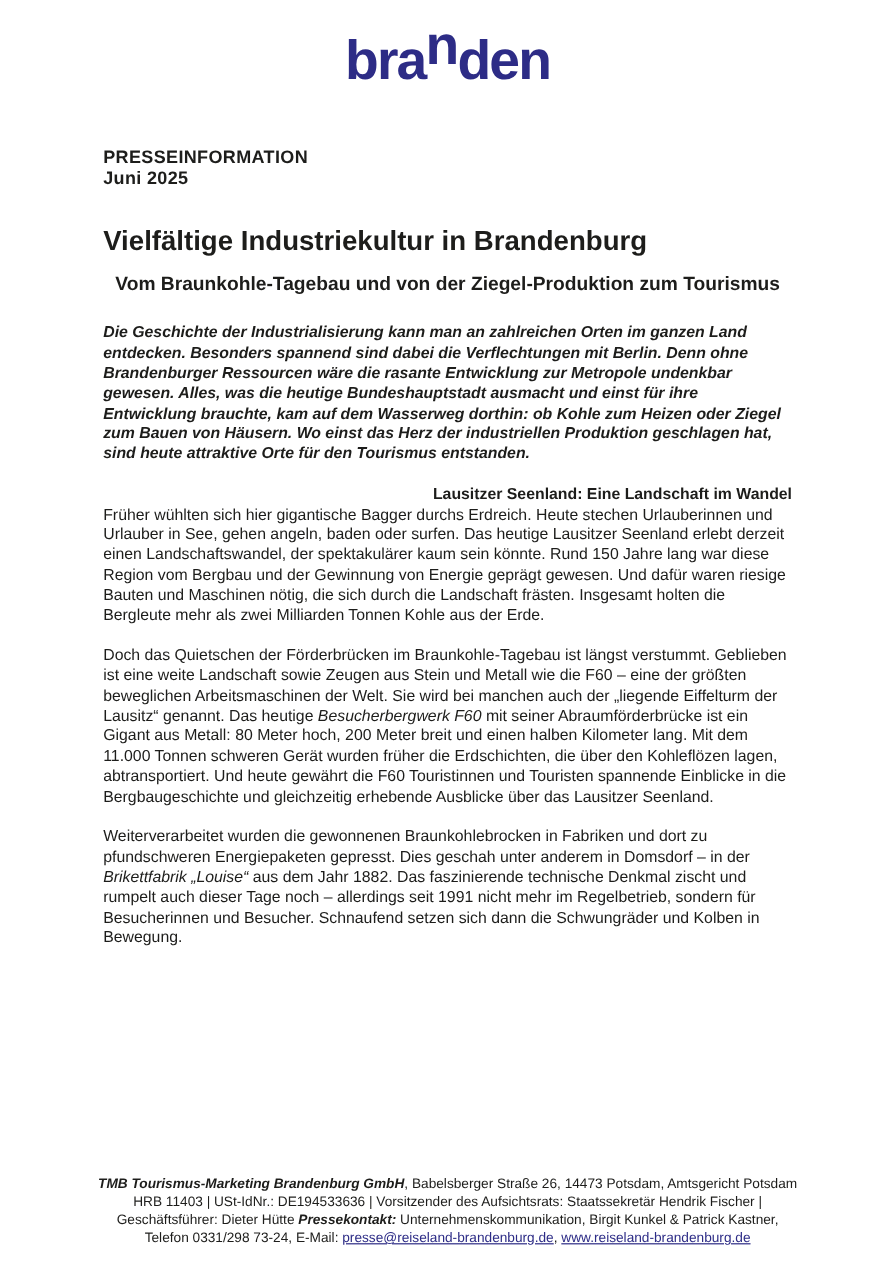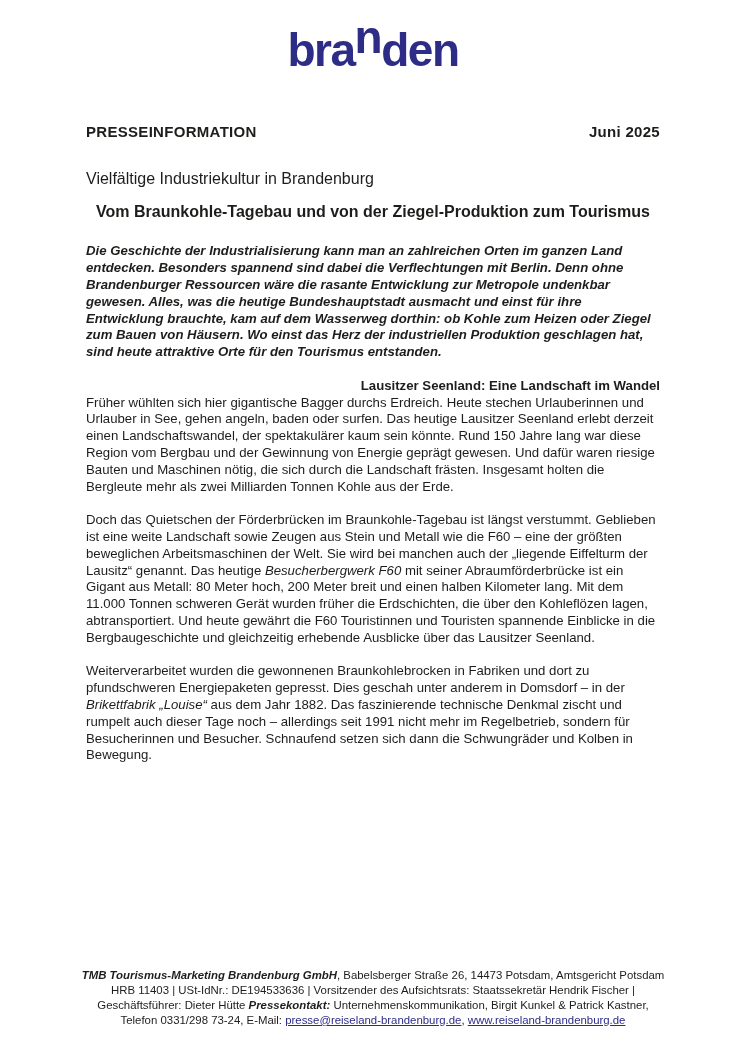--- a/index.html
+++ b/index.html
@@ -31,37 +31,38 @@
 
   
   .header-row {
     display: flex;
     justify-content: space-between;
     align-items: baseline;
     margin-top: 52px;
     font-size: 15px;
     font-weight: 700;
     letter-spacing: 0.3px;
+    flex-direction: column;
   }
 
-  .doc-title { margin: 30px 0 12px; font-size: 16px; font-weight: 400; }
+  .doc-title { margin: 30px 0 12px; font-size: 23px; font-weight: 700; }
   .doc-subtitle { margin: 15px 0 0; font-size: 16px; font-weight: 700; text-align: center; }
 
   
   .article-body { margin-top: 22px; font-size: 13.2px; line-height: 16.8px; }
   .article-body p.para { margin: 0 0 16.8px 0; }
   .section-heading { font-weight: 700; text-align: right; }
   .bold { font-weight: 700; font-style: italic; }
   .italic { font-style: italic; }
 
   
   .footer {
     position: absolute;
     left: 0;
-    bottom: 28px;
+    bottom: 16px;
     width: 100%;
     text-align: center;
     font-size: 11.4px;
     line-height: 15px;
   }
   .footer-inner { margin: 0 auto; width: 590px; }
   .footer a {
     text-decoration: underline;
     cursor: pointer;
   }

